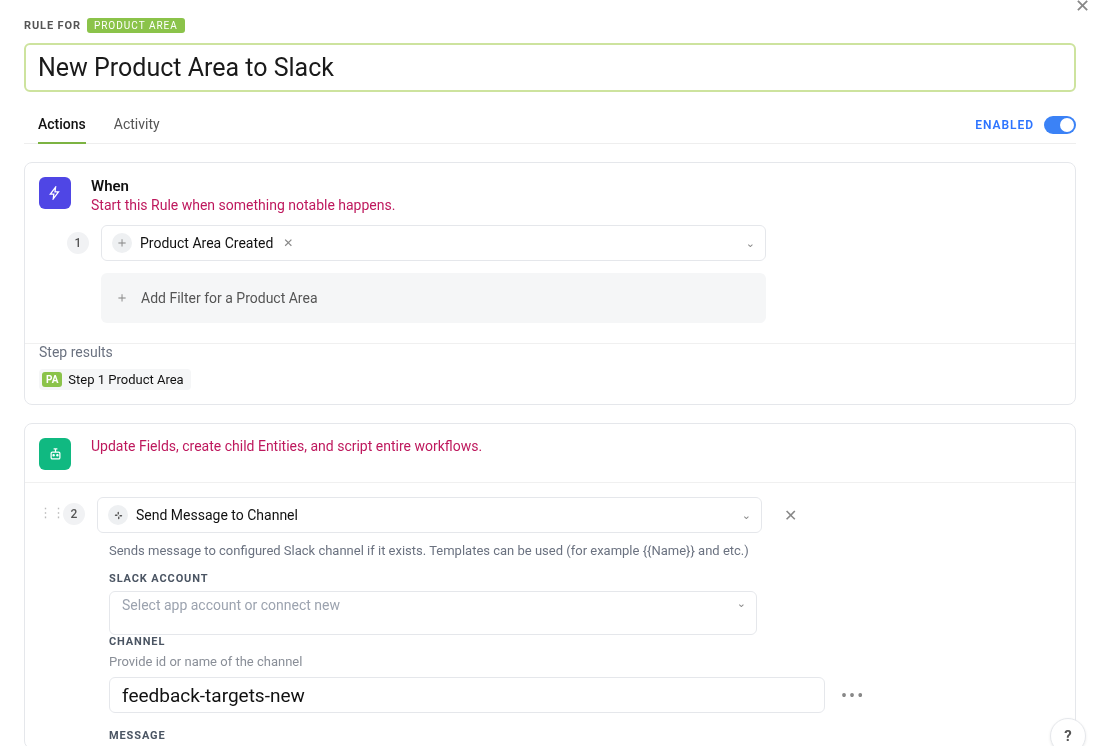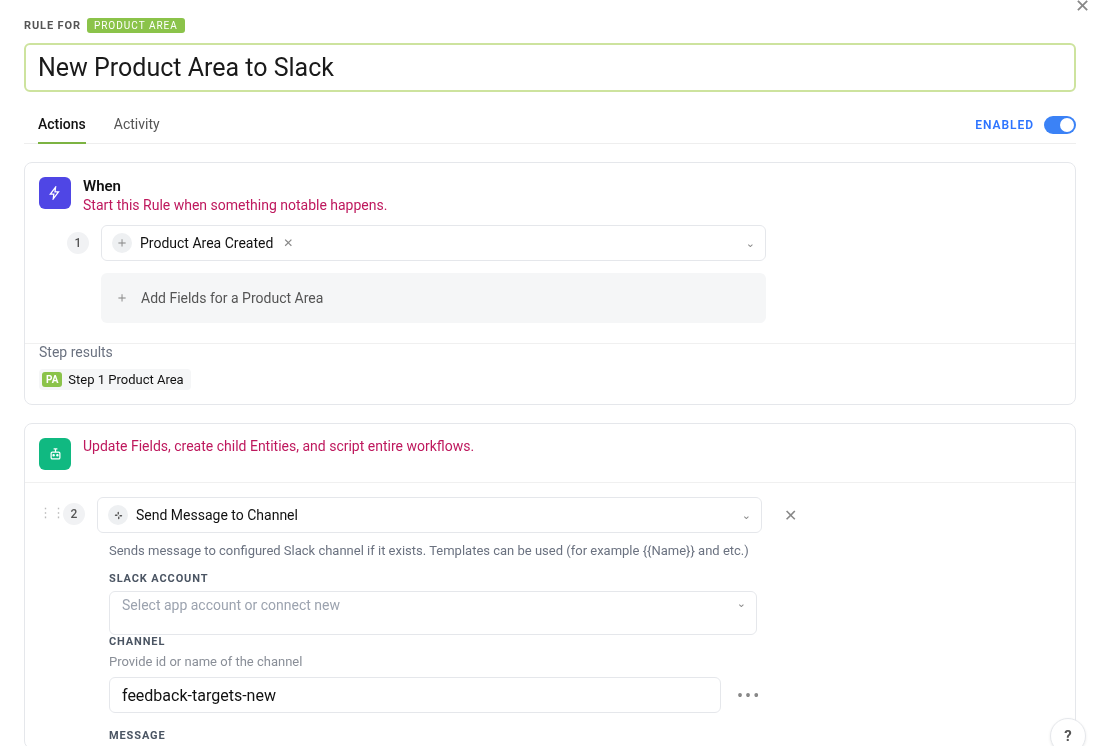--- a/index.html
+++ b/index.html
@@ -10,21 +10,21 @@
   .chip{background:#8bc34a;color:#fff;padding:2px 7px;border-radius:3px;font-size:10px;letter-spacing:.1em;font-weight:400}
   .title-input{width:100%;border:2px solid #cde39e;border-radius:6px;padding:8px 12px;font-size:25px;font-weight:400;color:#1a1a1a;outline:none;margin-bottom:14px}
   .tab-row{display:flex;align-items:center;border-bottom:1px solid #eee;position:relative}
   .tabs{display:flex;gap:28px;padding:0 14px}
   .tab{padding:10px 0;font-size:14px;color:#555;cursor:pointer}
   .tab.active{color:#111;border-bottom:2px solid #7cb342;font-weight:500;margin-bottom:-1px}
   .enabled-row{margin-left:auto;display:flex;align-items:center;gap:10px;font-size:12px;font-weight:600;letter-spacing:.08em;color:#2d74ff}
   .toggle{width:32px;height:18px;border-radius:10px;background:#3b82f6;position:relative;cursor:pointer}
   .toggle::after{content:"";position:absolute;right:2px;top:2px;width:14px;height:14px;border-radius:50%;background:#fff}
   .card{border:1px solid #e5e7eb;border-radius:8px;margin-top:18px}
-  .card-head{display:flex;align-items:flex-start;gap:12px;padding:14px 14px 12px 14px}
+  .card-head{display:flex;align-items:flex-start;gap:20px;padding:14px 14px 12px 14px}
   .iconbox{width:32px;height:32px;border-radius:6px;display:flex;align-items:center;justify-content:center;color:#fff;flex-shrink:0}
   .iconbox.blue{background:#4f46e5}
   .iconbox.teal{background:#10b981}
   .head-title{font-size:15px;font-weight:600;color:#111;margin-bottom:2px}
   .head-sub{font-size:14px;color:#be185d}
   .body-indent{padding:0 14px 14px 56px}
   .stepnum{width:22px;height:22px;border-radius:50%;background:#f1f2f4;color:#555;font-size:12px;display:flex;align-items:center;justify-content:center;font-weight:500}
   .trigger-row{display:flex;align-items:center;gap:12px;margin-bottom:12px}
   .trigger-box{flex:0 0 665px;border:1px solid #e5e7eb;border-radius:6px;padding:6px 10px;display:flex;align-items:center;gap:8px;font-size:14px;color:#111;position:relative;height:36px}
   .mini-icon{width:20px;height:20px;border-radius:50%;background:#eef0f2;display:flex;align-items:center;justify-content:center;color:#777;font-size:12px}
@@ -44,21 +44,21 @@
   .action-box{flex:0 0 665px;border:1px solid #e5e7eb;border-radius:6px;padding:6px 10px;display:flex;align-items:center;gap:8px;font-size:14px;position:relative;height:36px}
   .del-x{color:#888;font-size:16px;cursor:pointer;margin-left:10px}
   .slack-icon{width:20px;height:20px;border-radius:50%;background:#eef0f2;display:flex;align-items:center;justify-content:center}
   .slack-icon svg{width:11px;height:11px}
   .action-body{padding:10px 0 0 12px}
   .help-txt{font-size:13px;color:#6b7280;margin-bottom:14px}
   .field-label{font-size:11px;letter-spacing:.08em;font-weight:700;color:#4b5563;margin-bottom:6px}
   .field-sub{font-size:13px;color:#8a8f98;margin-bottom:8px}
   .select-box{width:648px;border:1px solid #e5e7eb;border-radius:6px;padding:5px 12px;font-size:14px;color:#9ca3af;position:relative;height:44px;cursor:pointer}
   .input-row{display:flex;align-items:center;gap:16px;margin-bottom:16px}
-  .text-input{width:612px;border:1px solid #e5e7eb;border-radius:6px;padding:9px 12px;font-size:16px;color:#111;outline:none;height:36px}
+  .text-input{width:716px;border:1px solid #e5e7eb;border-radius:6px;padding:9px 12px;font-size:19px;color:#111;outline:none;height:36px}
   .dots{color:#888;font-size:18px;cursor:pointer;letter-spacing:2px}
   .fab{position:absolute;right:14px;bottom:-8px;width:36px;height:36px;border-radius:50%;background:#fff;border:1px solid #e5e7eb;box-shadow:0 1px 3px rgba(0,0,0,.08);display:flex;align-items:center;justify-content:center;color:#555;font-size:15px;font-weight:700}
   .plus-ic{font-size:14px;color:#888}
 </style>
 </head>
 <body>
 
 <span class="close-x">✕</span>
 
 <div class="page">
@@ -104,21 +104,21 @@
             </span>
           <span>Product Area Created</span>
           <span class="x-sm">✕</span>
           <span class="chev">⌄</span>
         </div>
       </div>
       <div style="display:flex;gap:12px">
         <div style="width:22px"></div>
         <div class="filter-box">
           <span class="plus-ic">＋</span>
-          <span>Add Fields for a Product Area</span>
+          <span>Add Filter for a Product Area</span>
         </div>
       </div>
     </div>
 
     <div class="divider" style="margin:6px 0 0 0"></div>
 
     <div class="step-results">
       <div class="sr-label">Step results</div>
       <span class="pill">
         <span class="pa-badge">PA</span>

